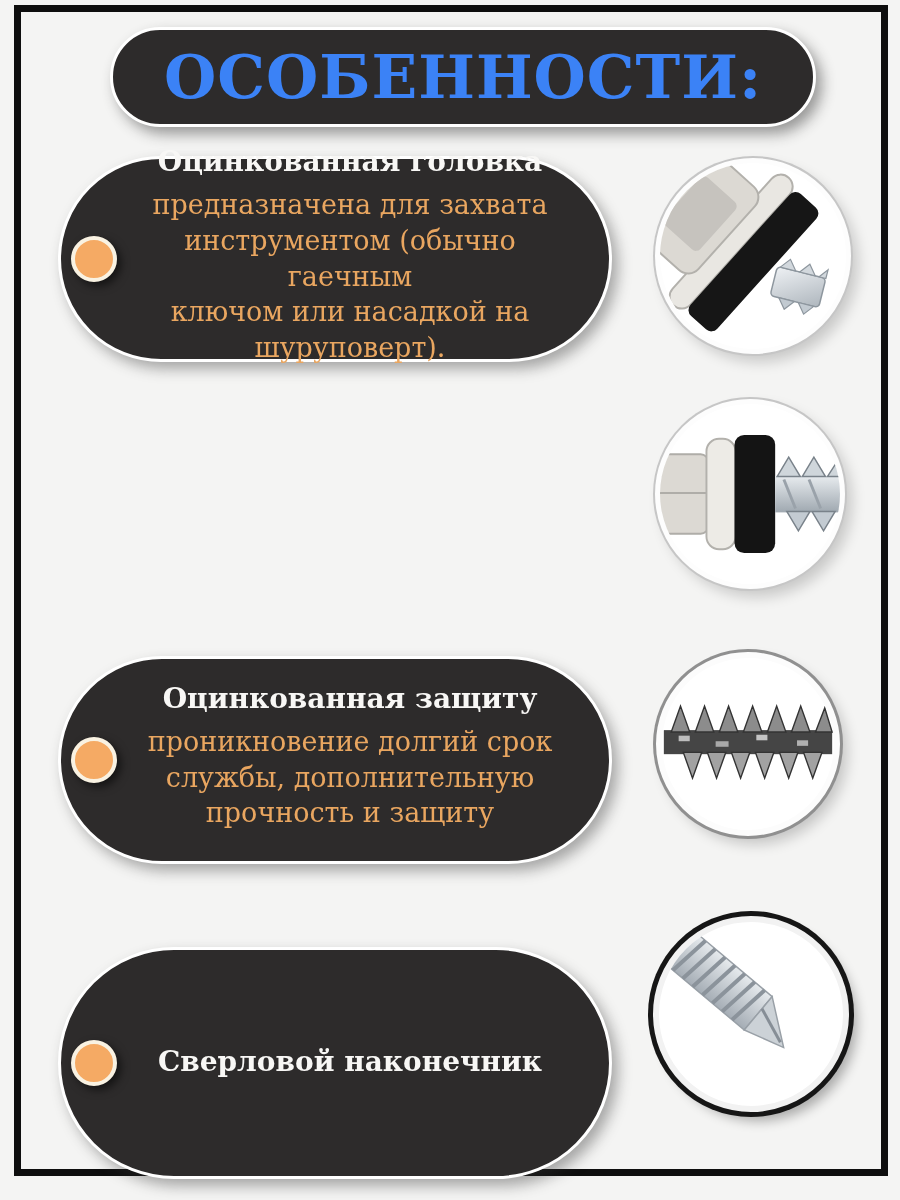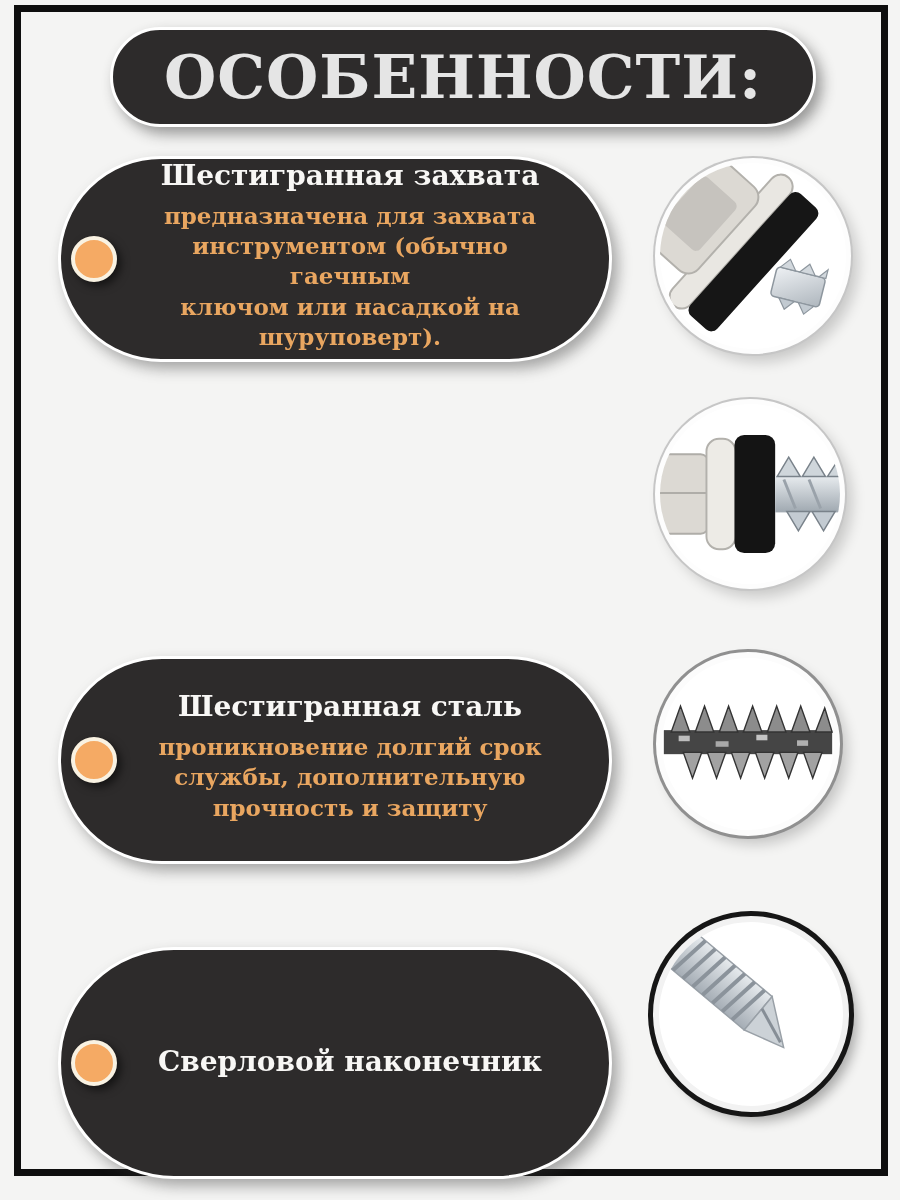--- a/index.html
+++ b/index.html
@@ -7,38 +7,38 @@
   .canvas{position:relative;width:900px;height:1200px;margin:0 auto;background:#f4f4f3;overflow:hidden;}
 
   
   .frame{position:absolute;left:14px;top:5px;right:12px;bottom:24px;border:7px solid #0e0e0e;pointer-events:none;}
 
   
   .title-pill{position:absolute;left:110px;top:27px;width:706px;height:100px;background:#2d2b2b;
     border:3px solid #ffffff;border-radius:999px;box-sizing:border-box;
     display:flex;align-items:center;justify-content:center;
     box-shadow:6px 7px 14px rgba(40,40,40,.45);}
-  .title-pill h1{margin:0;color:#e5e5e5;font-size:60px;font-weight:bold;letter-spacing:1px;line-height:1;}
+  .title-pill h1{margin:0;color:#3b82f6;font-size:60px;font-weight:bold;letter-spacing:1px;line-height:1;}
 
   
   .card{position:absolute;left:58px;width:554px;background:#2d2b2b;border:3px solid #ffffff;
     border-radius:999px;box-sizing:border-box;display:flex;align-items:center;
     box-shadow:6px 7px 14px rgba(50,50,50,.4);}
   .card1{top:156px;height:206px;}
   .card2{top:387px;height:215px;}
   .card3{top:656px;height:208px;}
   .card4{top:947px;height:232px;}
 
   .bullet{position:absolute;left:10px;top:50%;transform:translateY(-50%);
     width:38px;height:38px;border-radius:50%;background:#f5aa64;
     border:4px solid #f9f2e2;box-shadow:4px 4px 9px rgba(0,0,0,.55);}
 
   .card-text{width:100%;padding:0 34px 0 64px;text-align:center;box-sizing:border-box;}
   .heading{margin:0 0 4px;color:#f8f7f5;font-size:28px;line-height:1.25;font-weight:bold;white-space:pre-line;}
-  .body{margin:8px;color:#e9a660;font-size:23px;line-height:1.32;font-weight:bold;white-space:pre-line;}
+  .body{margin:8px;color:#e9a660;font-size:27px;line-height:1.32;font-weight:normal;white-space:pre-line;}
 
   
   .photo{position:absolute;background:#ffffff;border-radius:50%;box-sizing:border-box;overflow:hidden;}
   .photo svg{width:100%;height:100%;display:block;}
   .photo1{left:655px;top:158px;width:196px;height:196px;border:5px solid #fdfdfd;
     box-shadow:0 0 0 2px #c6c6c6,7px 8px 14px rgba(0,0,0,.18);}
   .photo2{left:655px;top:399px;width:190px;height:190px;border:5px solid #fdfdfd;
     box-shadow:0 0 0 2px #c6c6c6,7px 8px 14px rgba(0,0,0,.18);}
   .photo3{left:656px;top:652px;width:184px;height:184px;border:6px solid #fcfcfc;
     box-shadow:0 0 0 3px #909090,7px 8px 14px rgba(0,0,0,.2);}
@@ -51,21 +51,21 @@
 <div class="canvas">
   <div class="frame"></div>
 
   <div class="title-pill">
     <h1>ОСОБЕННОСТИ:</h1>
   </div>
 
   <section class="card card1">
     <span class="bullet"></span>
     <div class="card-text">
-      <h2 class="heading">Шестигранная захвата</h2>
+      <h2 class="heading">Оцинкованная головка</h2>
       <p class="body">предназначена для захвата
 инструментом (обычно гаечным
 ключом или насадкой на
 шуруповерт).</p>
     </div>
   </section>
   <div class="photo photo1">
     <svg viewBox="0 0 186 186">
       <defs>
         <linearGradient id="zn1" x1="0" y1="0" x2="1" y2="1">
@@ -103,21 +103,21 @@
       <path d="M121,75 L133,55 L145,75 Z M147,75 L159,55 L171,75 Z M173,75 L184,58 L186,68 L186,75 Z" fill="#cfd6db" stroke="#79828a" stroke-width="1.5"></path>
       <path d="M131,111 L143,131 L155,111 Z M157,111 L169,131 L181,111 Z" fill="#c3cbd2" stroke="#79828a" stroke-width="1.5"></path>
       <line x1="128" y1="78" x2="140" y2="108" stroke="#9aa2aa" stroke-width="3"></line>
       <line x1="154" y1="78" x2="166" y2="108" stroke="#9aa2aa" stroke-width="3"></line>
     </svg>
   </div>
 
   <section class="card card3">
     <span class="bullet"></span>
     <div class="card-text">
-      <h2 class="heading">Шестигранная сталь</h2>
+      <h2 class="heading">Оцинкованная защиту</h2>
       <p class="body">проникновение долгий срок
 службы, дополнительную
 прочность и защиту</p>
     </div>
   </section>
   <div class="photo photo3">
     <svg viewBox="0 0 186 186">
       <rect x="2" y="78" width="182" height="26" fill="#454545"></rect>
       <rect x="18" y="84" width="12" height="6" fill="#bdbdbd"></rect>
       <rect x="58" y="90" width="14" height="6" fill="#a9a9a9"></rect>

